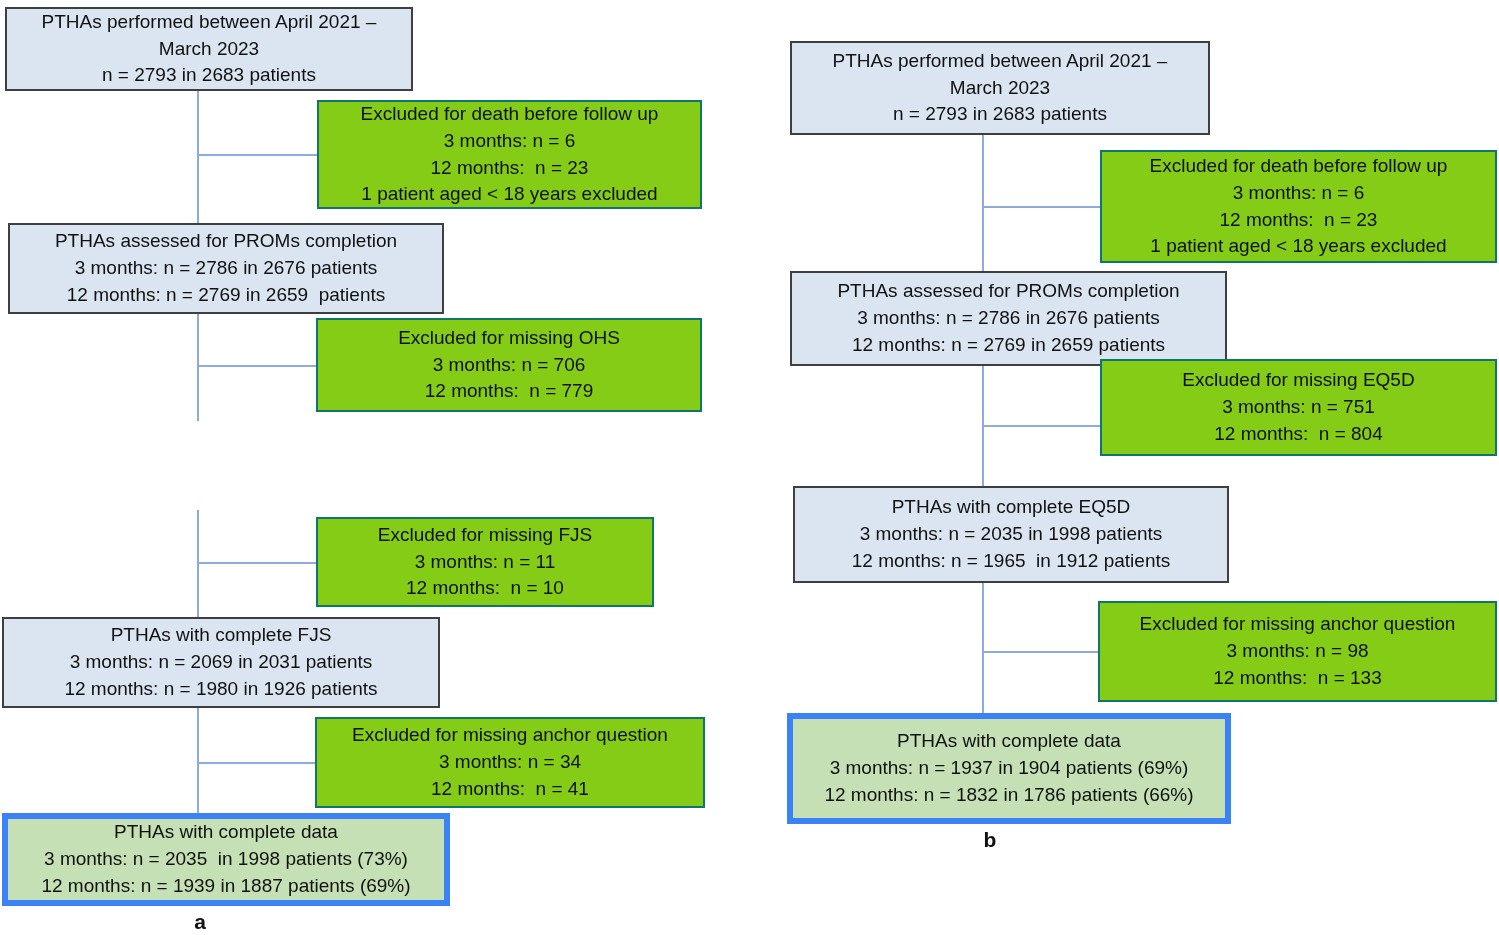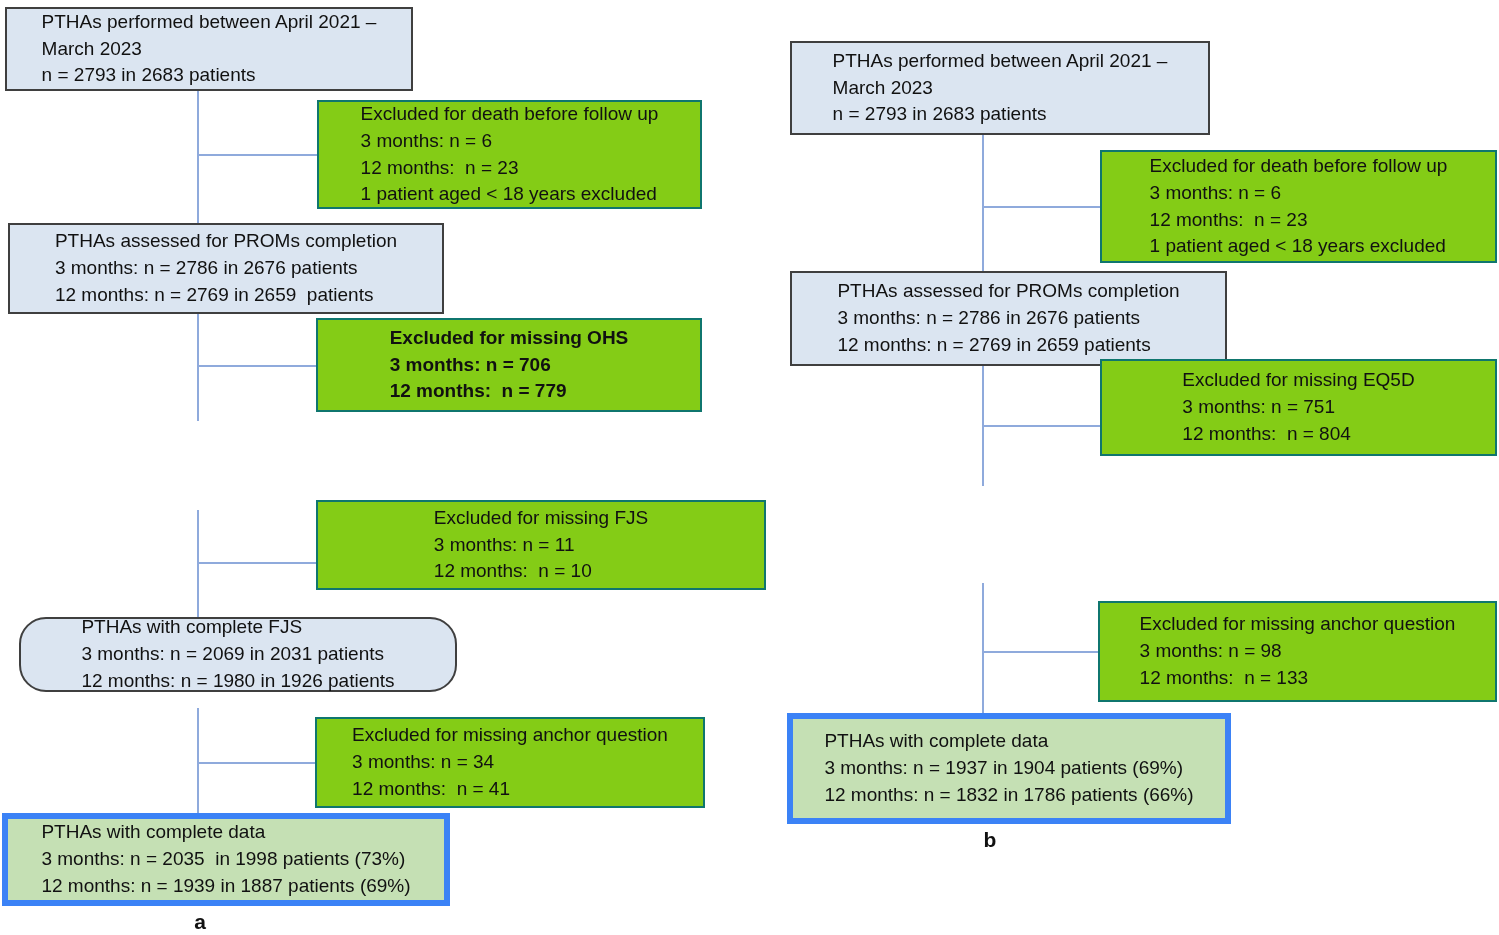--- a/index.html
+++ b/index.html
@@ -11,21 +11,21 @@
     font-family: "Liberation Sans", sans-serif;
     color: #111111;
     overflow: hidden;
   }
   .box {
     position: absolute;
     box-sizing: border-box;
     display: flex;
     align-items: center;
     justify-content: center;
-    text-align: left;
+    text-align: center;
     white-space: pre-wrap;
     font-size: 19px;
     line-height: 1.42;
     padding: 2px 12px;
   }
   .main  { background: #dbe5f1; border: 2px solid #3f3f3f; }
   .excl  { background: #84cc16; border: 2px solid #0f766e; }
   .final { background: #c5e0b4; border: 6px solid #3b82f6; }
   .vline { position: absolute; width: 2px; background: #8faadc; }
   .hline { position: absolute; height: 2px; background: #8faadc; }
@@ -56,30 +56,30 @@
 
   <div class="box excl" style="left:317px; top:100px; width:385px; height:109px;">Excluded for death before follow up
 3 months: n = 6
 12 months:  n = 23
 1 patient aged &lt; 18 years excluded</div>
 
   <div class="box main" style="left:8px;   top:223px; width:436px; height:91px;">PTHAs assessed for PROMs completion
 3 months: n = 2786 in 2676 patients
 12 months: n = 2769 in 2659  patients</div>
 
-  <div class="box excl" style="left:316px; top:318px; width:386px; height:94px;font-weight:bold;">Excluded for missing OHS
+  <div class="box excl" style="left:316px; top:318px; width:386px; height:94px;">Excluded for missing OHS
 3 months: n = 706
 12 months:  n = 779</div>
 
 
-  <div class="box excl" style="left:316px; top:500px; width:450px; height:90px;">Excluded for missing FJS
+  <div class="box excl" style="left:316px; top:517px; width:338px; height:90px;">Excluded for missing FJS
 3 months: n = 11
 12 months:  n = 10</div>
 
-  <div class="box main" style="left:19px;   top:617px; width:438px; height:75px;border-radius:27px;">PTHAs with complete FJS
+  <div class="box main" style="left:2px;   top:617px; width:438px; height:91px;">PTHAs with complete FJS
 3 months: n = 2069 in 2031 patients
 12 months: n = 1980 in 1926 patients</div>
 
   <div class="box excl" style="left:315px; top:717px; width:390px; height:91px;">Excluded for missing anchor question
 3 months: n = 34
 12 months:  n = 41</div>
 
   <div class="box final" style="left:2px;   top:813px; width:448px; height:93px;">PTHAs with complete data
 3 months: n = 2035  in 1998 patients (73%)
 12 months: n = 1939 in 1887 patients (69%)</div>
@@ -103,20 +103,23 @@
 1 patient aged &lt; 18 years excluded</div>
 
   <div class="box main" style="left:790px;  top:271px; width:437px; height:95px;">PTHAs assessed for PROMs completion
 3 months: n = 2786 in 2676 patients
 12 months: n = 2769 in 2659 patients</div>
 
   <div class="box excl" style="left:1100px; top:359px; width:397px; height:97px;">Excluded for missing EQ5D
 3 months: n = 751
 12 months:  n = 804</div>
 
+  <div class="box main" style="left:793px;  top:486px; width:436px; height:97px;">PTHAs with complete EQ5D
+3 months: n = 2035 in 1998 patients
+12 months: n = 1965  in 1912 patients</div>
 
   <div class="box excl" style="left:1098px; top:601px; width:399px; height:101px;">Excluded for missing anchor question
 3 months: n = 98
 12 months:  n = 133</div>
 
   <div class="box final" style="left:787px;  top:713px; width:444px; height:111px;">PTHAs with complete data
 3 months: n = 1937 in 1904 patients (69%)
 12 months: n = 1832 in 1786 patients (66%)</div>
 
   <div class="panel-label" style="left:975px; top:828px; width:30px;">b</div>

